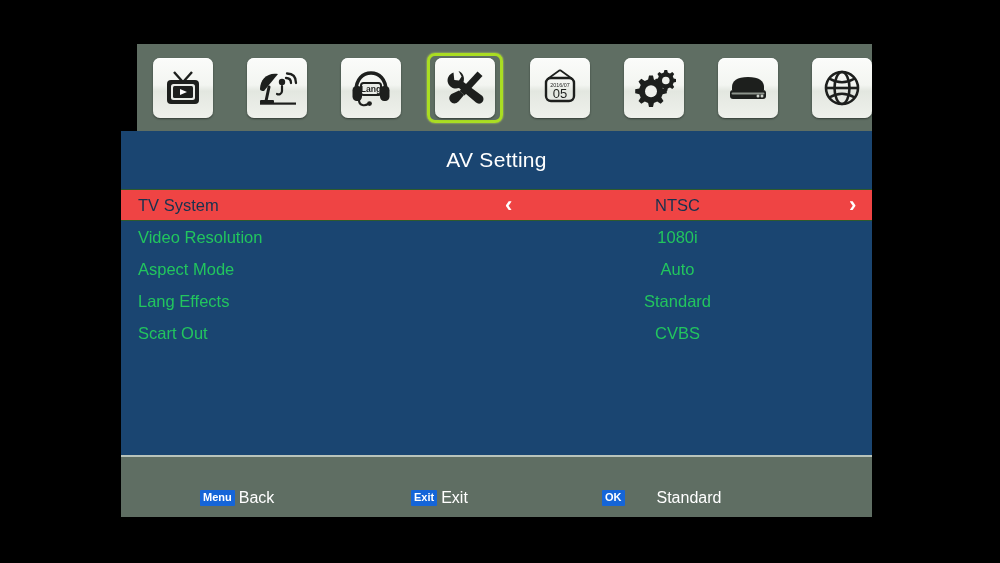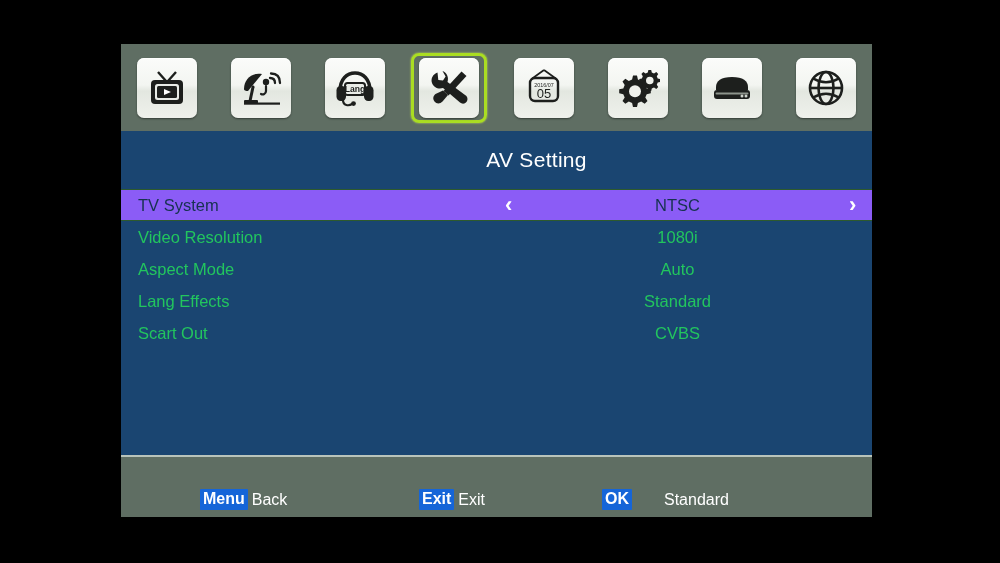--- a/index.html
+++ b/index.html
@@ -31,21 +31,21 @@
     left: 121px;
     top: 44px;
     width: 751px;
     height: 473px;
     overflow: hidden;
   }
 
   
   #icon-bar {
     position: absolute;
-    left: 0; top: 0;
+    left: 16px; top: 0;
     width: 751px;
     height: 87px;
     background: #5f6e63;
     display: flex;
     align-items: center;
     justify-content: space-between;
     padding: 0 8px;
     box-sizing: border-box;
   }
   .icon-cell {
@@ -81,21 +81,20 @@
   
   #title-bar {
     position: absolute;
     left: 0; top: 87px;
     width: 751px;
     height: 58px;
     background: #1a4571;
     display: flex;
     align-items: center;
     justify-content: center;
-    padding-left: 40px;
   }
   #title-bar .title-text {
     color: #ffffff;
     font-size: 21px;
     letter-spacing: 0.3px;
   }
 
   
   #list-body {
     position: absolute;
@@ -119,21 +118,21 @@
   }
   .menu-row .row-value {
     position: absolute;
     left: 0;
     width: 751px;
     text-align: center;
     transform: translateX(181px);
     white-space: nowrap;
   }
   .menu-row.selected {
-    background: #8b5cf6;
+    background: #ef4444;
     color: #16324f;
     border-top: 1px solid #2d5a2d;
     border-bottom: 1px solid #2d5a2d;
     height: 30px;
     padding-left: 41px;
   }
   .menu-row .arrow {
     position: absolute;
     color: #ffffff;
     font-size: 22px;
@@ -159,30 +158,30 @@
     top: 32px;
     display: flex;
     align-items: center;
     color: #ffffff;
     font-size: 16px;
     white-space: nowrap;
   }
   .footer-hint .key-badge {
     background: #1565d8;
     color: #ffffff;
-    font-size: 16px;
+    font-size: 11px;
     font-weight: bold;
     padding: 2px 3px 3px 3px;
     line-height: 1;
     border-radius: 1px;
     margin-right: 4px;
     display: inline-block;
   }
   #hint-back    { left: 79px; }
-  #hint-exit    { left: 288px; padding-left: 10px; }
+  #hint-exit    { left: 280px; padding-left: 10px; }
   #hint-confirm { left: 481px; gap: 28px; }
 </style>
 </head>
 <body>
 
 <div id="screen">
 
   <div id="osd">
 
     <div id="icon-bar">

